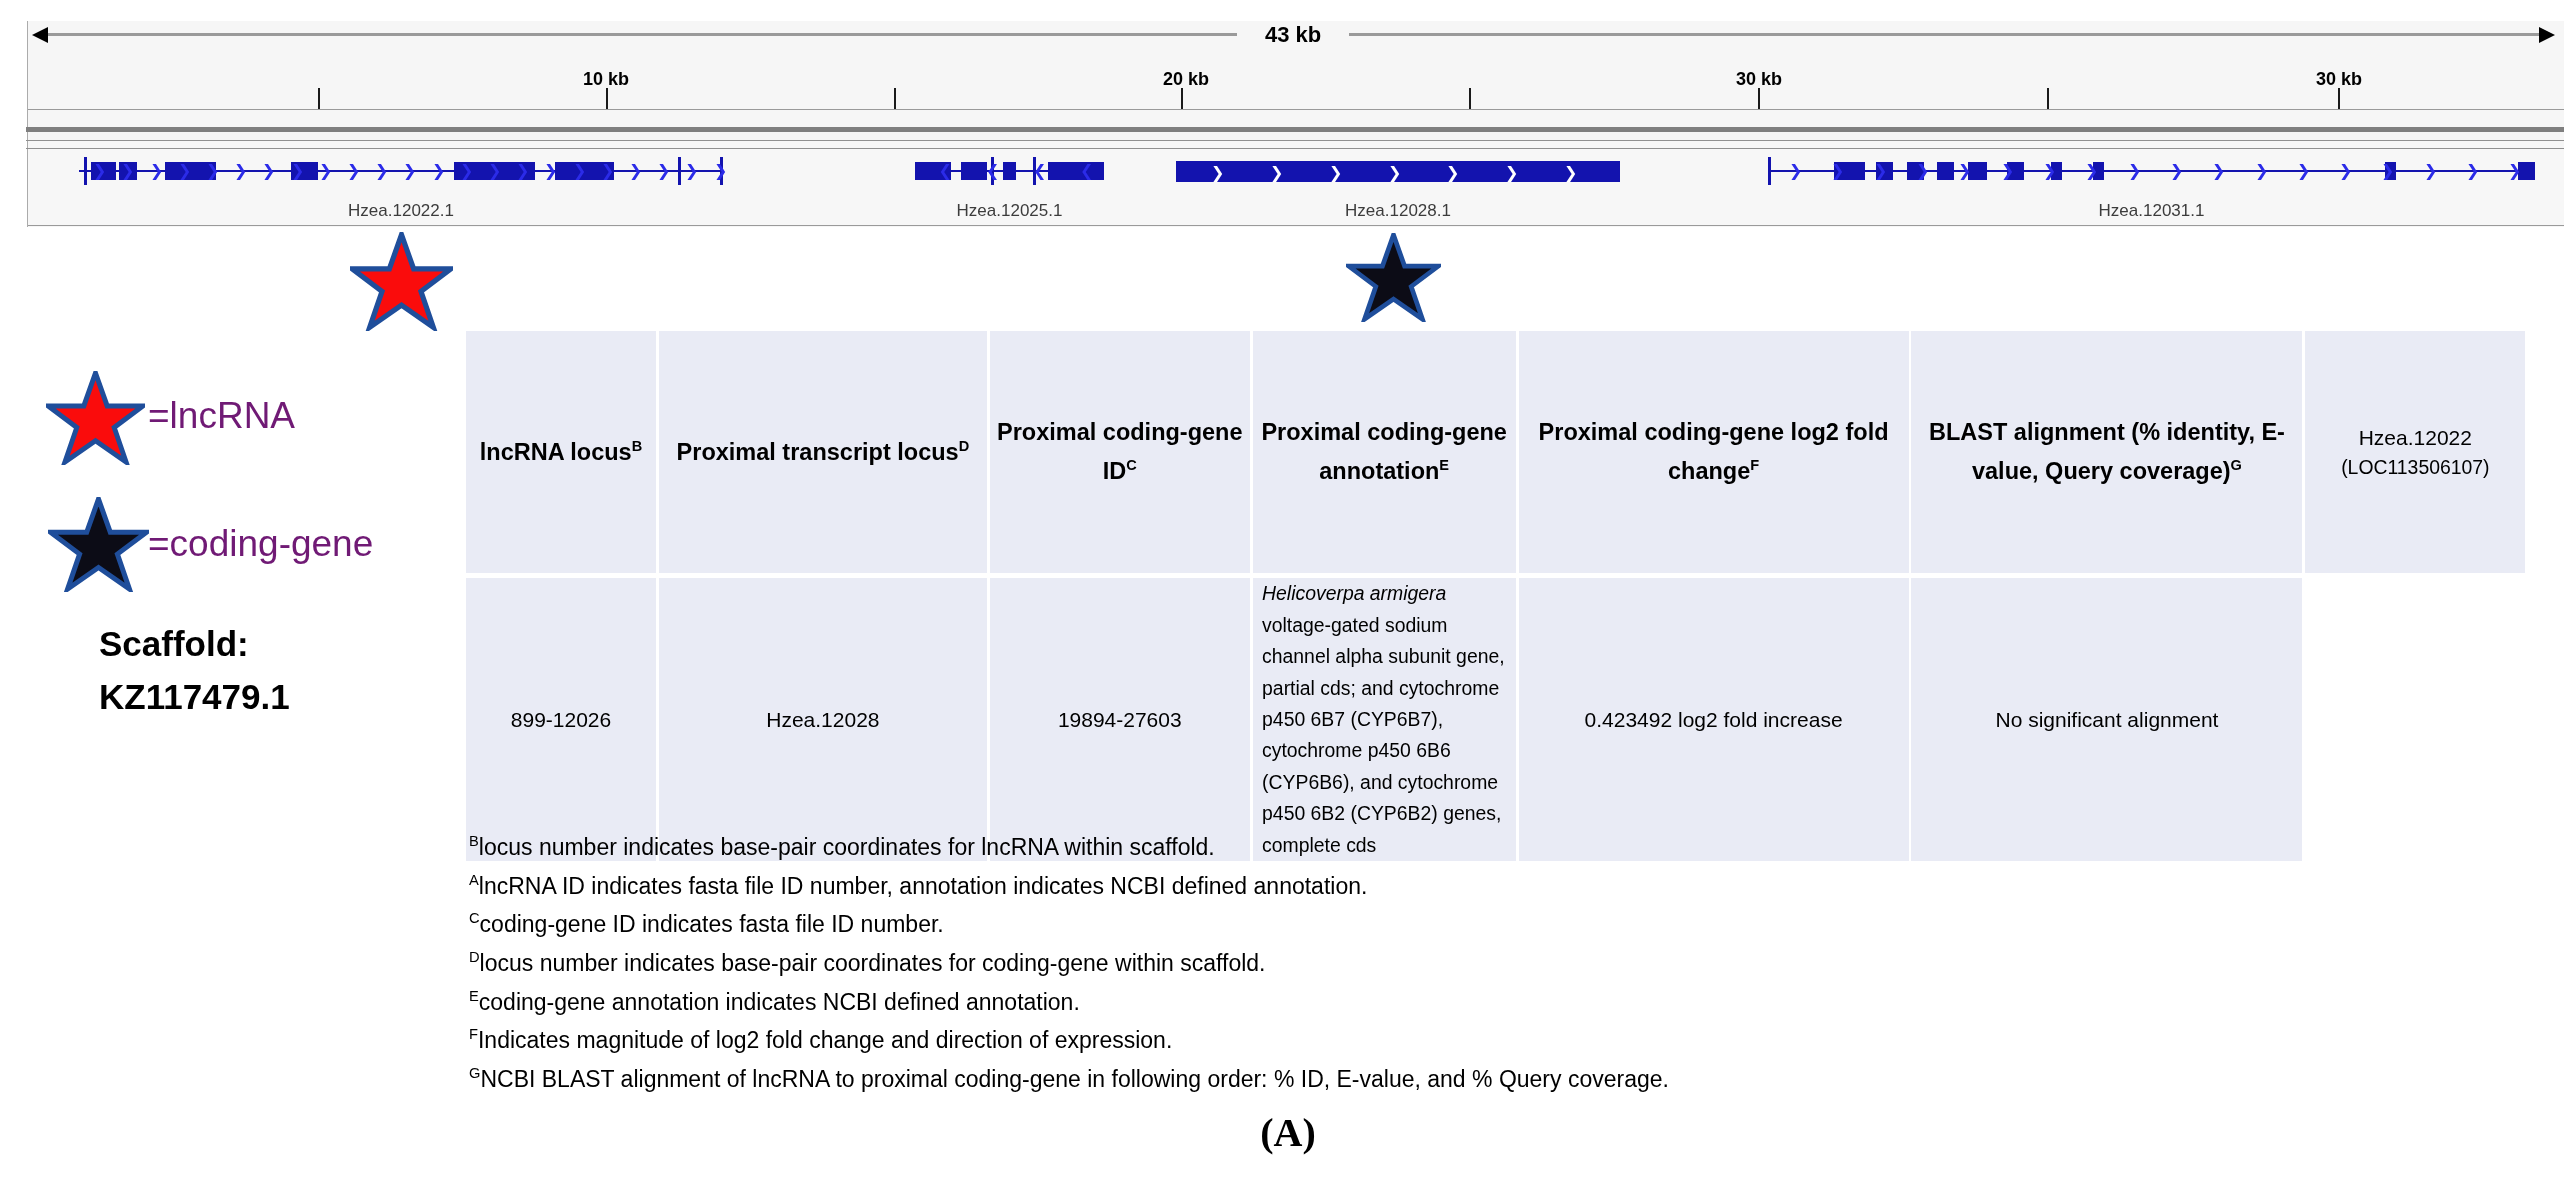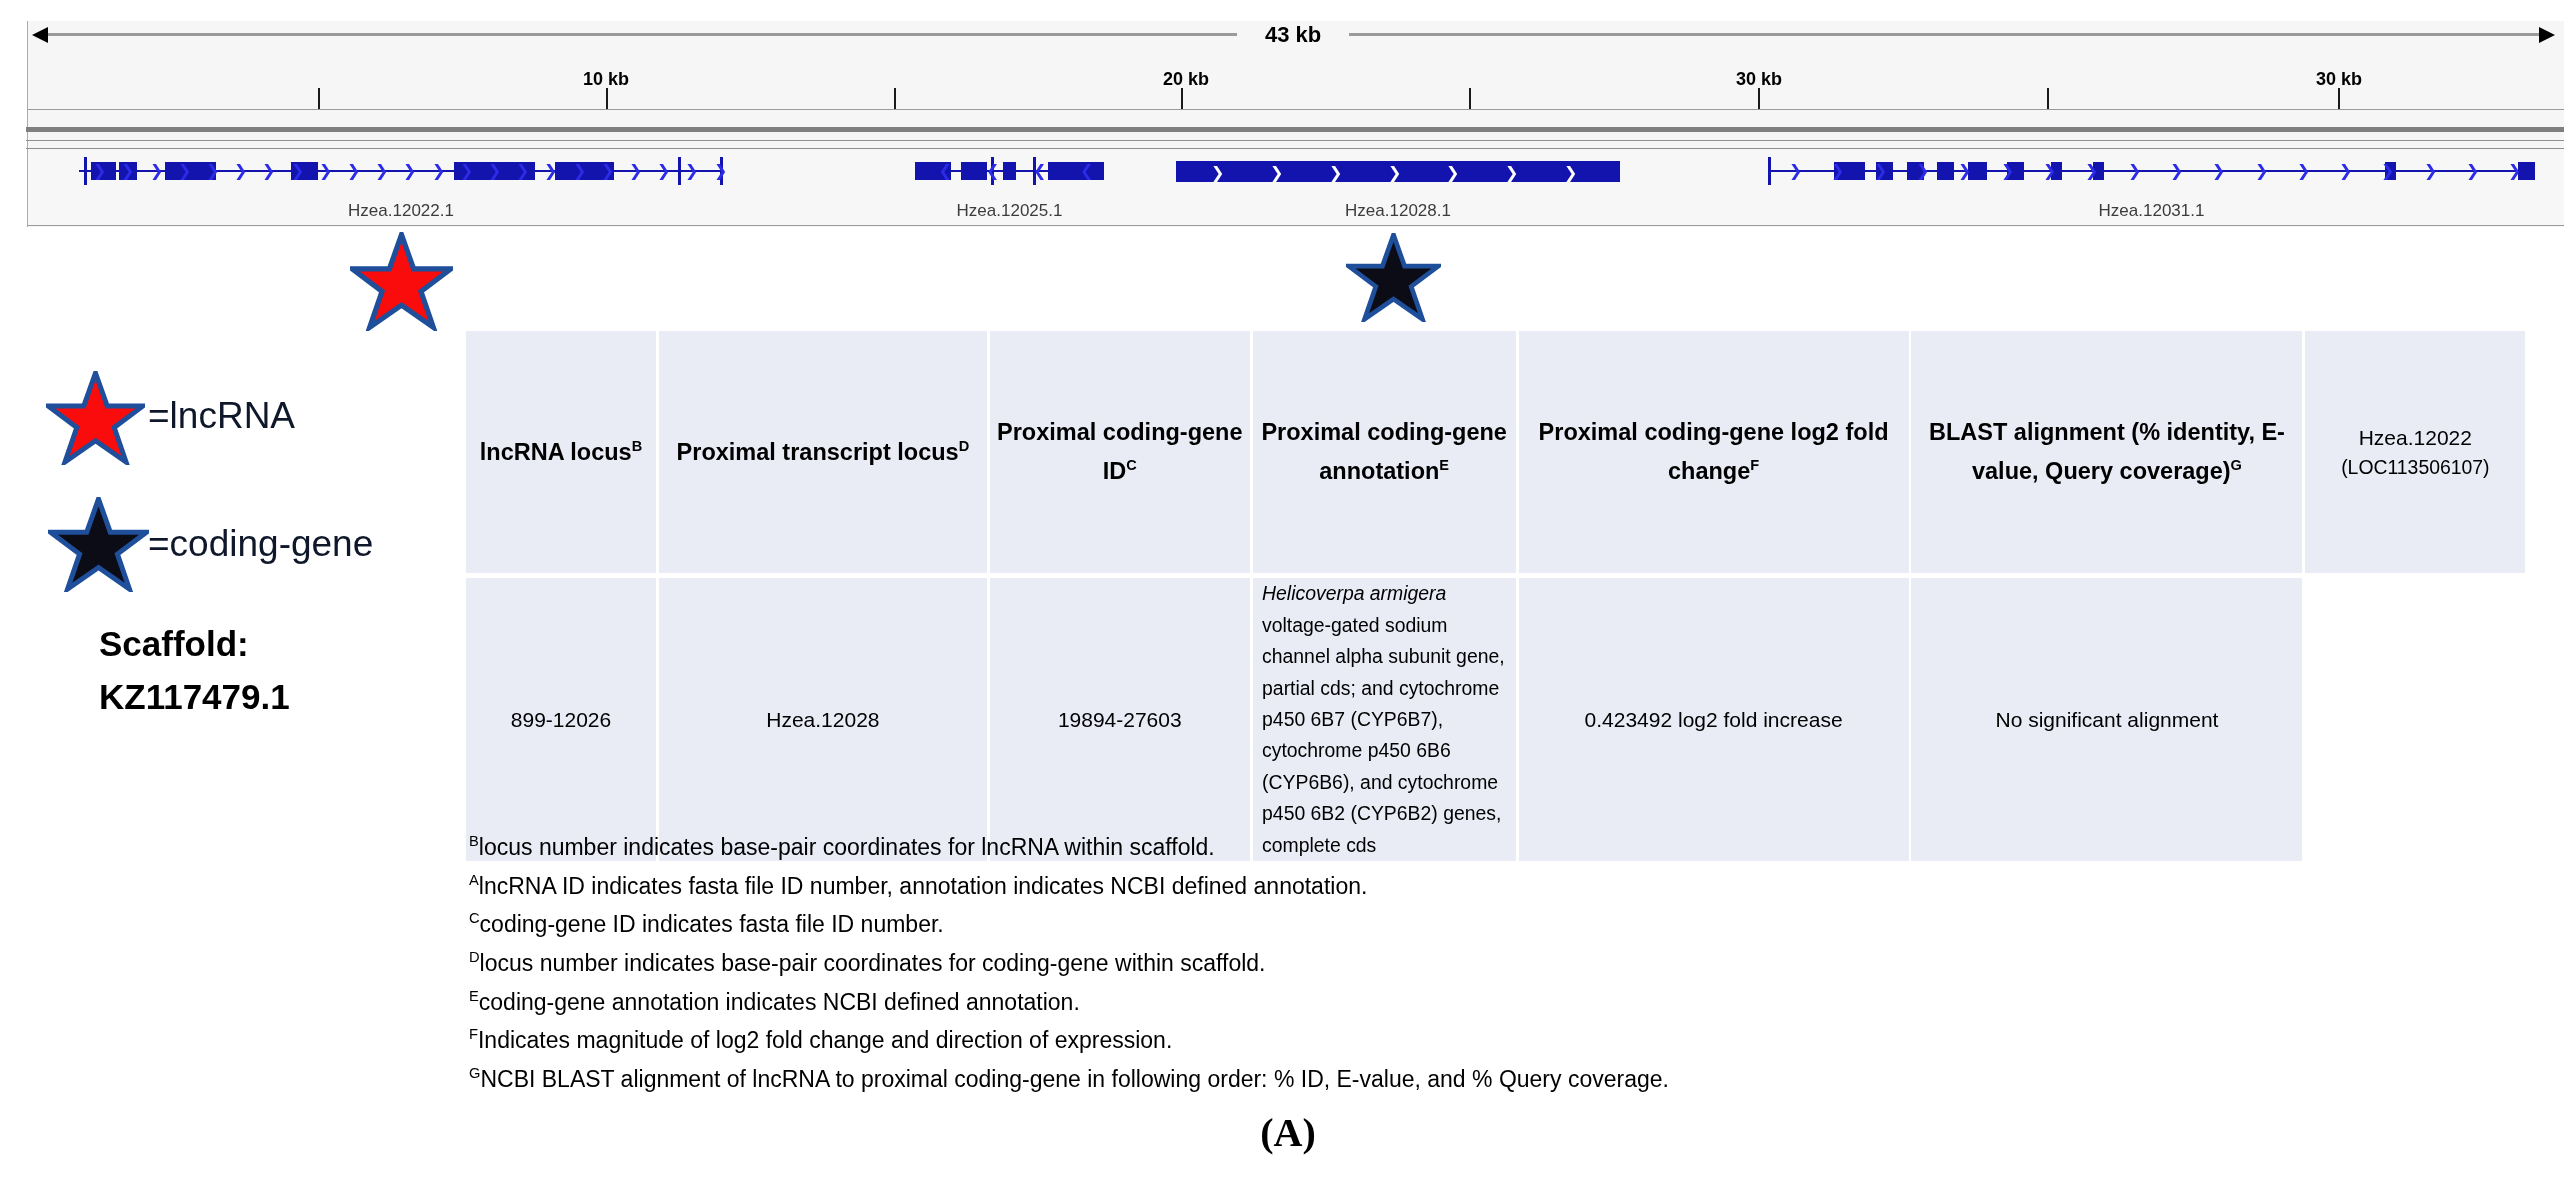--- a/index.html
+++ b/index.html
@@ -32,21 +32,21 @@
   .gene-chev{position:absolute;top:-2.9px;font-size:16px;font-weight:bold;line-height:23.5px;}
   .gene-chev.on-solid{top:-0.6px;color:#ffffff;}
   .gene-chev.on-line{color:#2b2be8;}
   .gene-label{position:absolute;top:39px;left:0;right:0;text-align:center;
               font-size:17px;color:#3c3c3c;white-space:nowrap;}
 
   
   .star-svg{position:absolute;}
 
   
-  .legend-text{position:absolute;font-size:37px;color:#0f172a;white-space:nowrap;}
+  .legend-text{position:absolute;font-size:37px;color:#701a75;white-space:nowrap;}
   .scaffold-line{position:absolute;left:99px;font-size:35px;font-weight:bold;white-space:nowrap;}
 
   
   #annot-table{position:absolute;left:466px;top:331px;display:grid;
                grid-template-columns:190px 328px 260px 263px 390px 391px 220px;
                column-gap:2.9px;row-gap:5.3px;}
   .th{background:#e9ebf5;height:242px;display:flex;flex-direction:column;justify-content:center;
       text-align:center;font-size:23.5px;font-weight:bold;line-height:1.65;padding:0 5.9px;box-sizing:border-box;}
   .td{background:#e9ebf5;min-height:227px;display:flex;flex-direction:column;justify-content:center;
       text-align:center;font-size:21px;line-height:1.5;padding:0 4.7px;box-sizing:border-box;}

